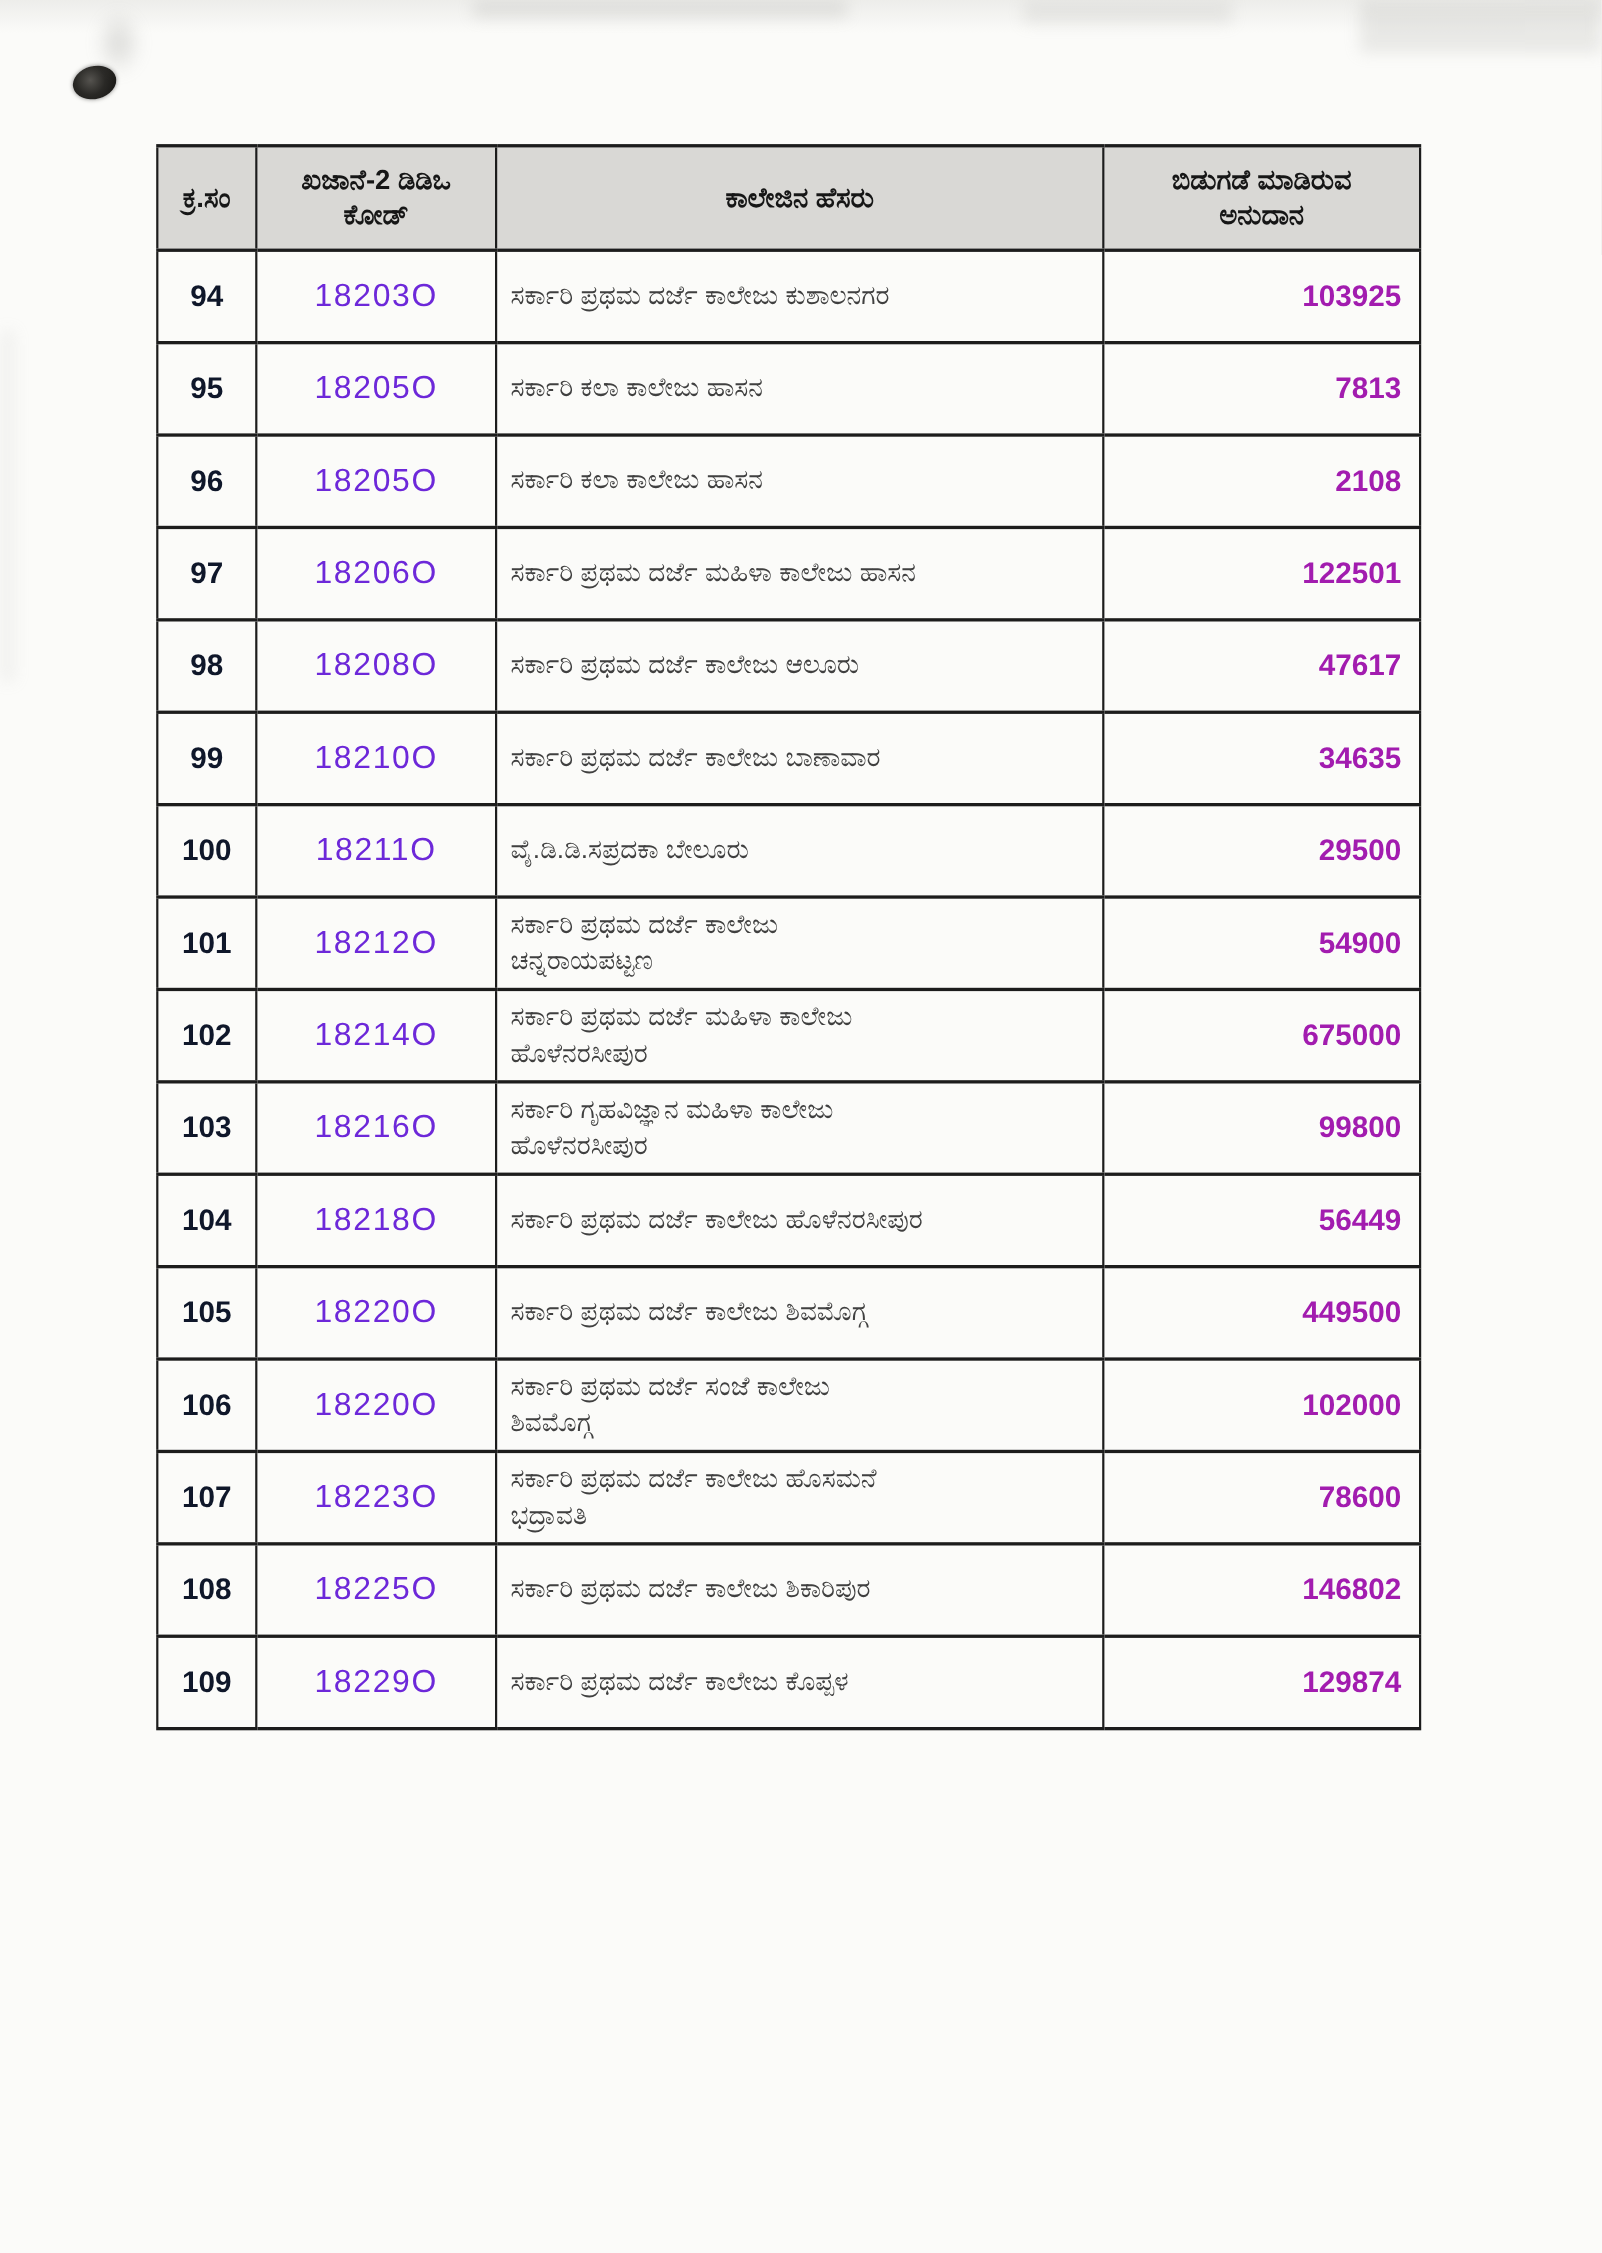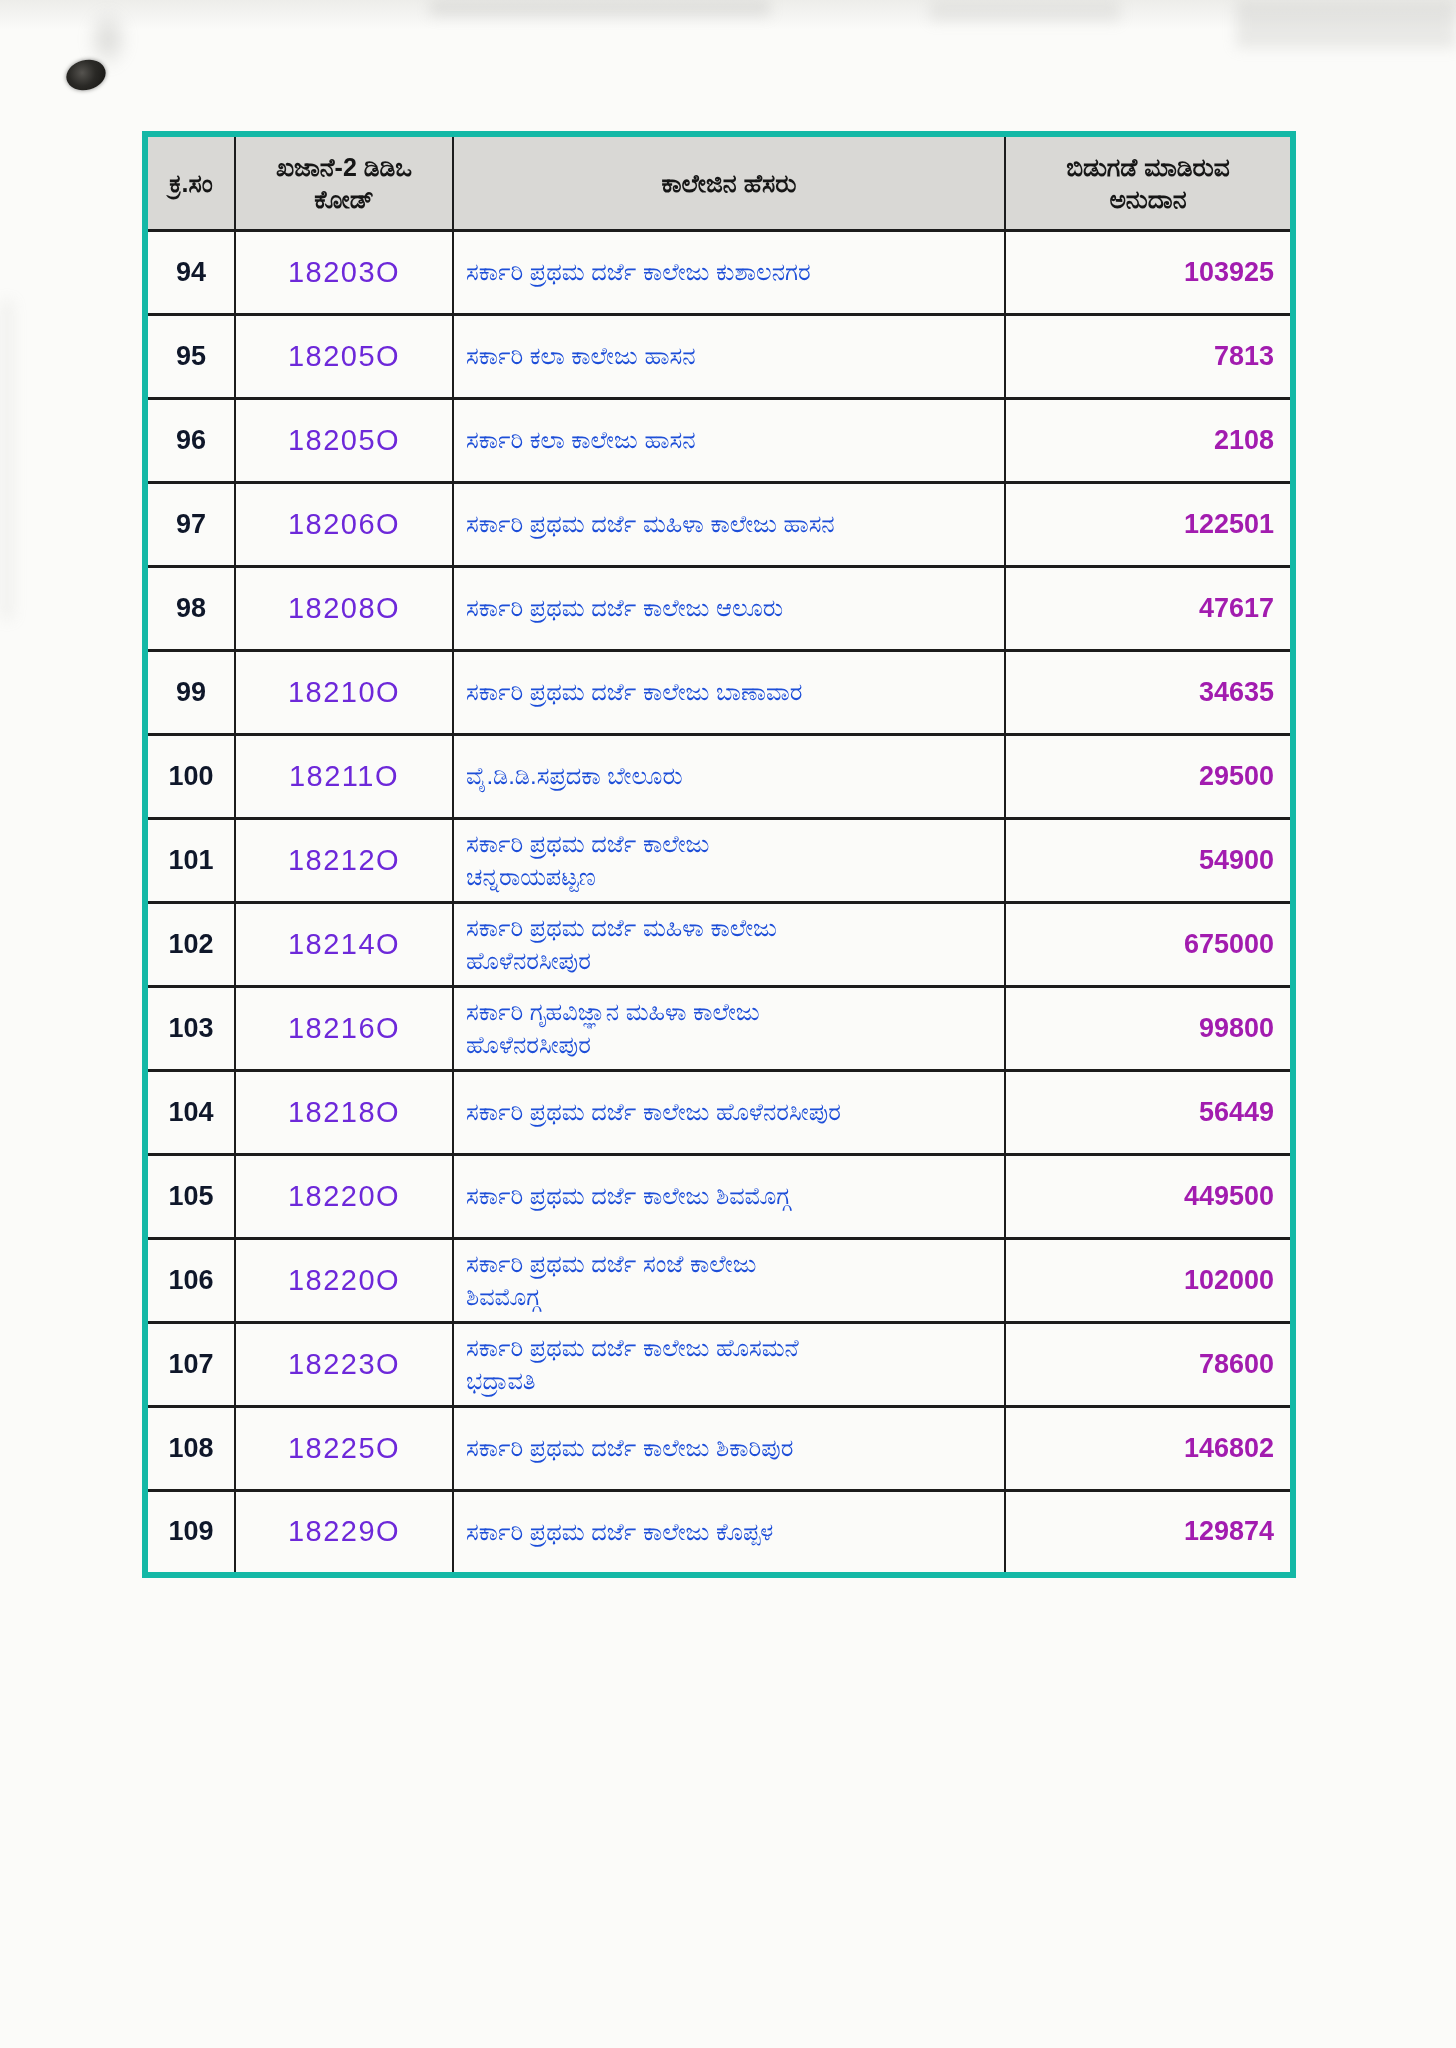--- a/index.html
+++ b/index.html
@@ -39,40 +39,40 @@
   table.grants col.c-sl{width:90px;}
   table.grants col.c-code{width:218px;}
   table.grants col.c-name{width:552px;}
   table.grants col.c-amount{width:288px;}
   table.grants th,table.grants td{
     border:2px solid #1c1c1c;
     border-top-width:3px;border-bottom-width:3px;
     vertical-align:middle;
     background-clip:padding-box;
   }
-  table.grants{border:6px solid #14b8a6;}
+  table.grants{border:2px solid #14b8a6;}
   thead th{
     height:88px;
     background:#d9d8d5;
     font-size:25px;font-weight:bold;color:#161616;
     text-align:center;
     white-space:pre-line;
     line-height:1.3;
     padding:2px 6px;
   }
   tbody tr{height:84px;}
   td.sl{
     text-align:center;font-weight:bold;font-size:27px;color:#0f172a;
   }
   td.code{
     text-align:center;font-weight:normal;font-size:29px;color:#6d28d9;
     letter-spacing:1.5px;
   }
   td.name{
-    text-align:left;font-size:24px;color:#1d4ed8;
+    text-align:left;font-size:24px;color:#404040;
     padding:6px 10px 6px 12px;
     white-space:pre-line;line-height:1.35;
   }
   td.amount{
     text-align:right;font-weight:bold;font-size:27px;color:#a21caf;
     padding-right:16px;
   }
 </style>
 </head>
 <body>

